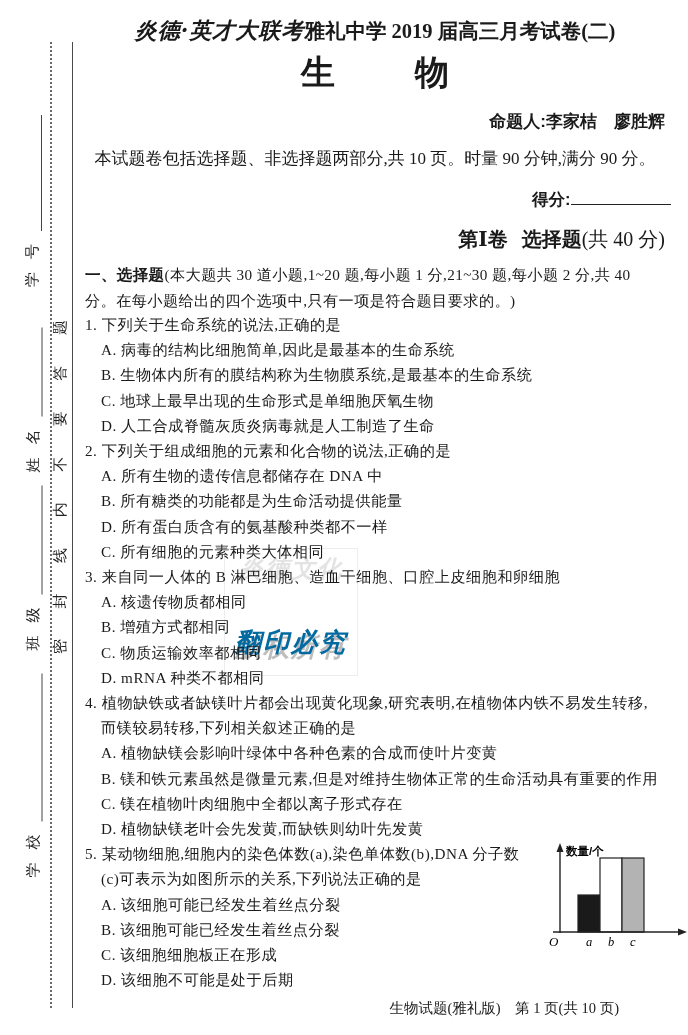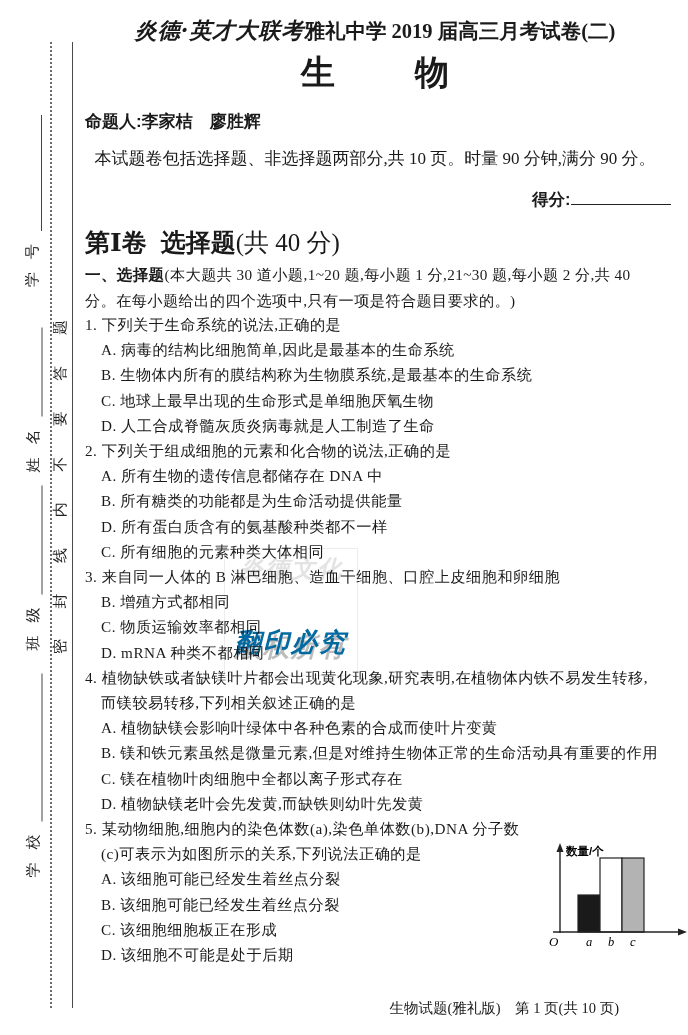--- a/index.html
+++ b/index.html
@@ -30,27 +30,27 @@
   .wm{position:absolute;width:100%;text-align:center;font-weight:bold;font-style:italic;letter-spacing:2px;white-space:nowrap;}
   .wm1{top:4px;color:#e3e3e3;font-size:24px;}
   .wm2{top:40px;color:#bdbdbd;font-size:26px;margin-top:41px;}
   .wm3{top:76px;color:#0369a1;font-size:26px;}
   
   .title1{position:absolute;top:16px;left:85px;width:580px;text-align:center;white-space:nowrap;}
   .series{font-family:"DejaVu Serif",serif;font-weight:900;font-style:italic;font-size:22px;letter-spacing:1px;}
   .exam{font-size:20.5px;font-weight:600;}
   .subject{position:absolute;top:50px;left:85px;width:580px;display:flex;justify-content:center;gap:80px;
     font-family:"Liberation Sans","DejaVu Sans",sans-serif;font-weight:bold;font-size:34px;}
-  .persons{position:absolute;top:110px;left:85px;width:580px;display:flex;justify-content:space-between;gap:44px;
+  .persons{position:absolute;top:110px;left:85px;width:580px;display:flex;justify-content:flex-end;gap:44px;
     font-family:"Liberation Sans","DejaVu Sans",sans-serif;font-weight:bold;font-size:17px;white-space:nowrap;}
   .notice{position:absolute;top:147px;left:85px;width:580px;text-align:center;font-size:17px;white-space:nowrap;}
   .score{position:absolute;top:187px;left:532px;font-family:"Liberation Sans","DejaVu Sans",sans-serif;
     font-weight:bold;font-size:16.5px;white-space:nowrap;}
   .score .blankline{display:inline-block;width:100px;height:17px;border-bottom:1.6px solid #222;}
-  .section-head{position:absolute;top:226px;left:85px;width:580px;text-align:left;font-size:25px;white-space:nowrap;}
+  .section-head{position:absolute;top:226px;left:85px;width:580px;text-align:right;font-size:20px;white-space:nowrap;}
   .section-head .vol{font-weight:bold;}
   .section-head .stype{font-family:"Liberation Sans","DejaVu Sans",sans-serif;font-weight:bold;margin-left:14px;}
   
   .instructions{position:absolute;top:262px;left:85px;width:586px;font-size:15.2px;line-height:26px;letter-spacing:0.4px;white-space:nowrap;}
   .instructions .prefix{font-family:"Liberation Sans","DejaVu Sans",sans-serif;font-weight:bold;font-size:15.5px;}
   .questions{position:absolute;top:312px;left:85px;width:586px;font-size:15.2px;line-height:25.2px;letter-spacing:0.5px;white-space:nowrap;}
   .qline.ind{padding-left:16px;}
   
   .figure{position:absolute;left:546px;top:842px;width:142px;height:134px;background:#fff;}
   .figure svg text{font-family:"Liberation Serif","DejaVu Serif",serif;}
@@ -134,20 +134,21 @@
     <div class="qline ind">A. 病毒的结构比细胞简单,因此是最基本的生命系统</div>
     <div class="qline ind">B. 生物体内所有的膜结构称为生物膜系统,是最基本的生命系统</div>
     <div class="qline ind">C. 地球上最早出现的生命形式是单细胞厌氧生物</div>
     <div class="qline ind">D. 人工合成脊髓灰质炎病毒就是人工制造了生命</div>
     <div class="qline">2. 下列关于组成细胞的元素和化合物的说法,正确的是</div>
     <div class="qline ind">A. 所有生物的遗传信息都储存在 DNA 中</div>
     <div class="qline ind">B. 所有糖类的功能都是为生命活动提供能量</div>
     <div class="qline ind">D. 所有蛋白质含有的氨基酸种类都不一样</div>
     <div class="qline ind">C. 所有细胞的元素种类大体相同</div>
     <div class="qline">3. 来自同一人体的 B 淋巴细胞、造血干细胞、口腔上皮细胞和卵细胞</div>
+    <div class="qline ind">A. 核遗传物质都相同</div>
     <div class="qline ind">B. 增殖方式都相同</div>
     <div class="qline ind">C. 物质运输效率都相同</div>
     <div class="qline ind">D. mRNA 种类不都相同</div>
     <div class="qline">4. 植物缺铁或者缺镁叶片都会出现黄化现象,研究表明,在植物体内铁不易发生转移,</div>
     <div class="qline ind">而镁较易转移,下列相关叙述正确的是</div>
     <div class="qline ind">A. 植物缺镁会影响叶绿体中各种色素的合成而使叶片变黄</div>
     <div class="qline ind">B. 镁和铁元素虽然是微量元素,但是对维持生物体正常的生命活动具有重要的作用</div>
     <div class="qline ind">C. 镁在植物叶肉细胞中全都以离子形式存在</div>
     <div class="qline ind">D. 植物缺镁老叶会先发黄,而缺铁则幼叶先发黄</div>
     <div class="qline">5. 某动物细胞,细胞内的染色体数(a),染色单体数(b),DNA 分子数</div>

